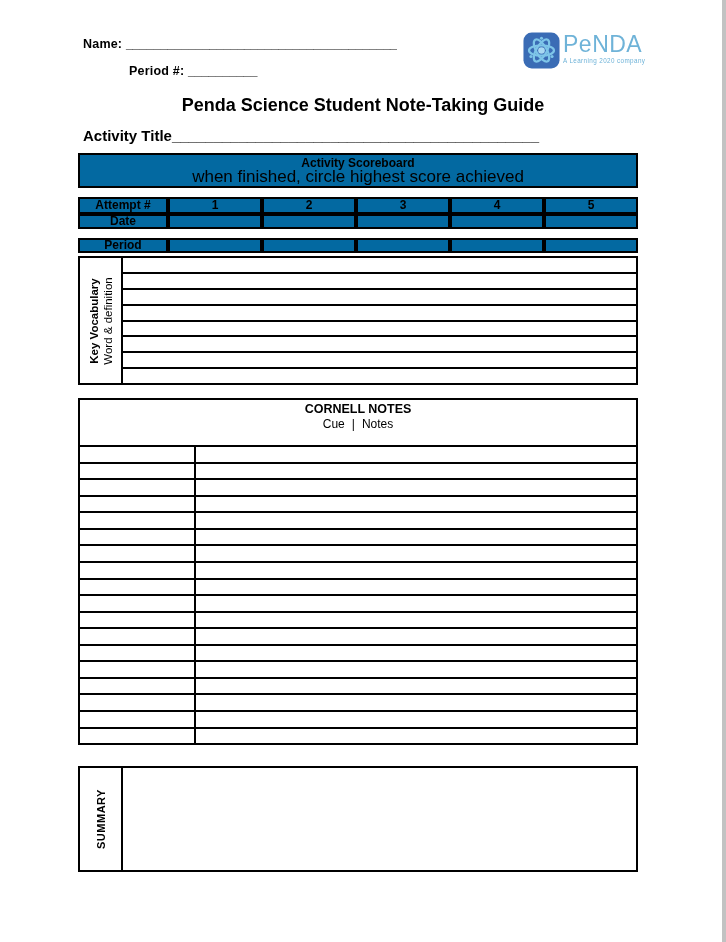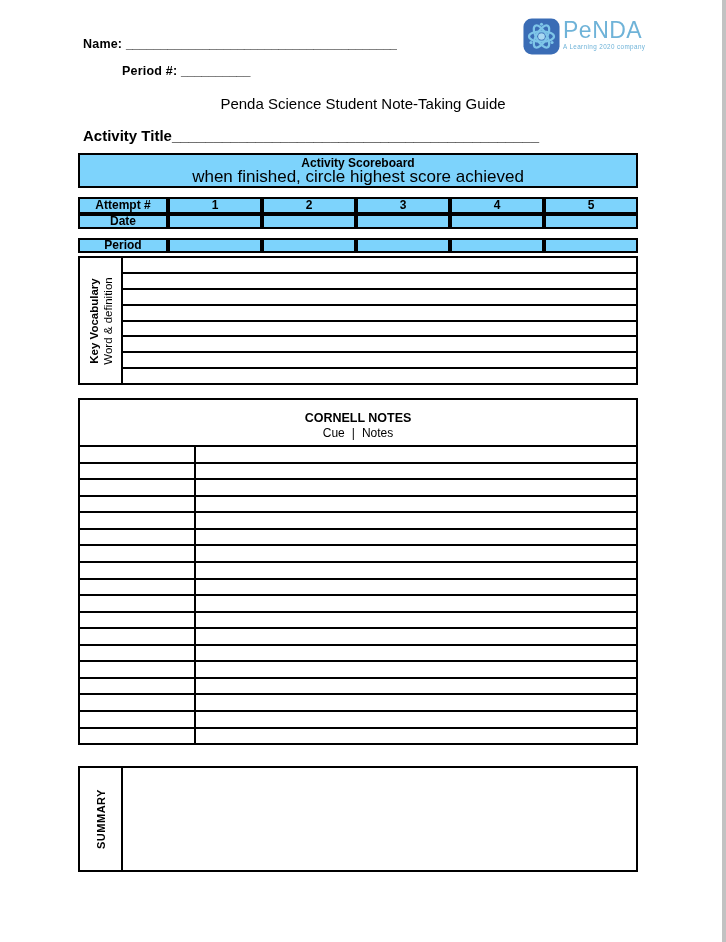--- a/index.html
+++ b/index.html
@@ -14,42 +14,42 @@
     overflow: hidden;
   }
   .page-edge {
     position: absolute; top: 0; right: 0; bottom: 0; width: 4px;
     background: #c2c2c2;
   }
 
   
   .fill-row { position: absolute; font-size: 12.5px; font-weight: bold; white-space: nowrap; letter-spacing: 0.2px; }
   .name-row   { left: 83px; top: 37px; }
-  .period-row { left: 76px; top: 64px; padding-left: 46px; }
+  .period-row { left: 83px; top: 64px; padding-left: 46px; }
   .fill-line  { font-weight: bold; letter-spacing: 0; }
 
   
-  .logo { position: absolute; left: 523px; top: 18px; display: flex; align-items: flex-start; }
+  .logo { position: absolute; left: 523px; top: 32px; display: flex; align-items: flex-start; }
   .logo-tile { width: 37px; height: 37px; display: block; }
   .logo-text { margin-left: 3px; display: flex; flex-direction: column; }
   .logo-brand { font-size: 23px; line-height: 24px; letter-spacing: 0.5px; font-weight: normal; }
   .logo-tagline { font-size: 6.3px; letter-spacing: 0.4px; margin-top: 1px; }
 
   
   .doc-title {
     position: absolute; left: 0; top: 95px; width: 726px;
-    text-align: center; font-size: 15px; font-weight: normal;
+    text-align: center; font-size: 18px; font-weight: bold;
   }
   .activity-row { position: absolute; left: 83px; top: 127px; font-size: 15px; font-weight: bold; white-space: nowrap; }
 
   
   .scoreboard { position: absolute; left: 78px; top: 153px; width: 560px; font-size: 12px; }
   .sb-row { display: flex; margin-top: 9px; }
   .sb-row:first-child { margin-top: 0; }
-  .sb-cell { border: 2px solid #000; background: #7dd3fc; text-align: center; }
+  .sb-cell { border: 2px solid #000; background: #0369a1; text-align: center; }
   .sb-title-cell { width: 100%; padding: 1px 0 2px 0; line-height: 14px; }
   .sb-title { font-weight: bold; font-size: 12px; }
   .sb-subtitle { font-weight: normal; font-size: 17px; }
   .sb-bold { font-weight: bold; }
   .sb-labelcol { width: 90px; flex: 0 0 auto; }
   .sb-valcol { flex: 1 1 0; }
   .sb-headrow .sb-cell { height: 17px; line-height: 13px; }
   .sb-datarow .sb-cell { height: 15px; line-height: 11px; }
 
   
@@ -67,21 +67,21 @@
   .rot-b { font-weight: bold; }
   .vocab-lines { flex: 1 1 auto; display: flex; flex-direction: column; }
   .vocab-row { flex: 1 1 0; border-bottom: 2px solid #000; }
   .vocab-row:last-child { border-bottom: none; }
 
   
   .cornell {
     position: absolute; left: 78px; top: 398px; width: 560px; height: 347px;
     border: 2.5px solid #000; display: flex; flex-direction: column;
   }
-  .cn-header { height: 47px; border-bottom: 2px solid #000; text-align: center; padding-top: 11px; }
+  .cn-header { height: 47px; border-bottom: 2px solid #000; text-align: center; padding-top: 2px; }
   .cn-title { font-size: 12.5px; font-weight: bold; line-height: 15px; }
   .cn-subtitle { font-size: 12px; line-height: 15px; }
   .cn-sep { display: inline-block; margin: 0 7px; }
   .cn-body { flex: 1 1 auto; display: flex; flex-direction: column; }
   .cn-row { flex: 1 1 0; display: flex; border-bottom: 2px solid #000; }
   .cn-row:last-child { border-bottom: none; }
   .cn-cue { width: 116px; flex: 0 0 auto; border-right: 2px solid #000; }
   .cn-notes { flex: 1 1 auto; }
 
   

